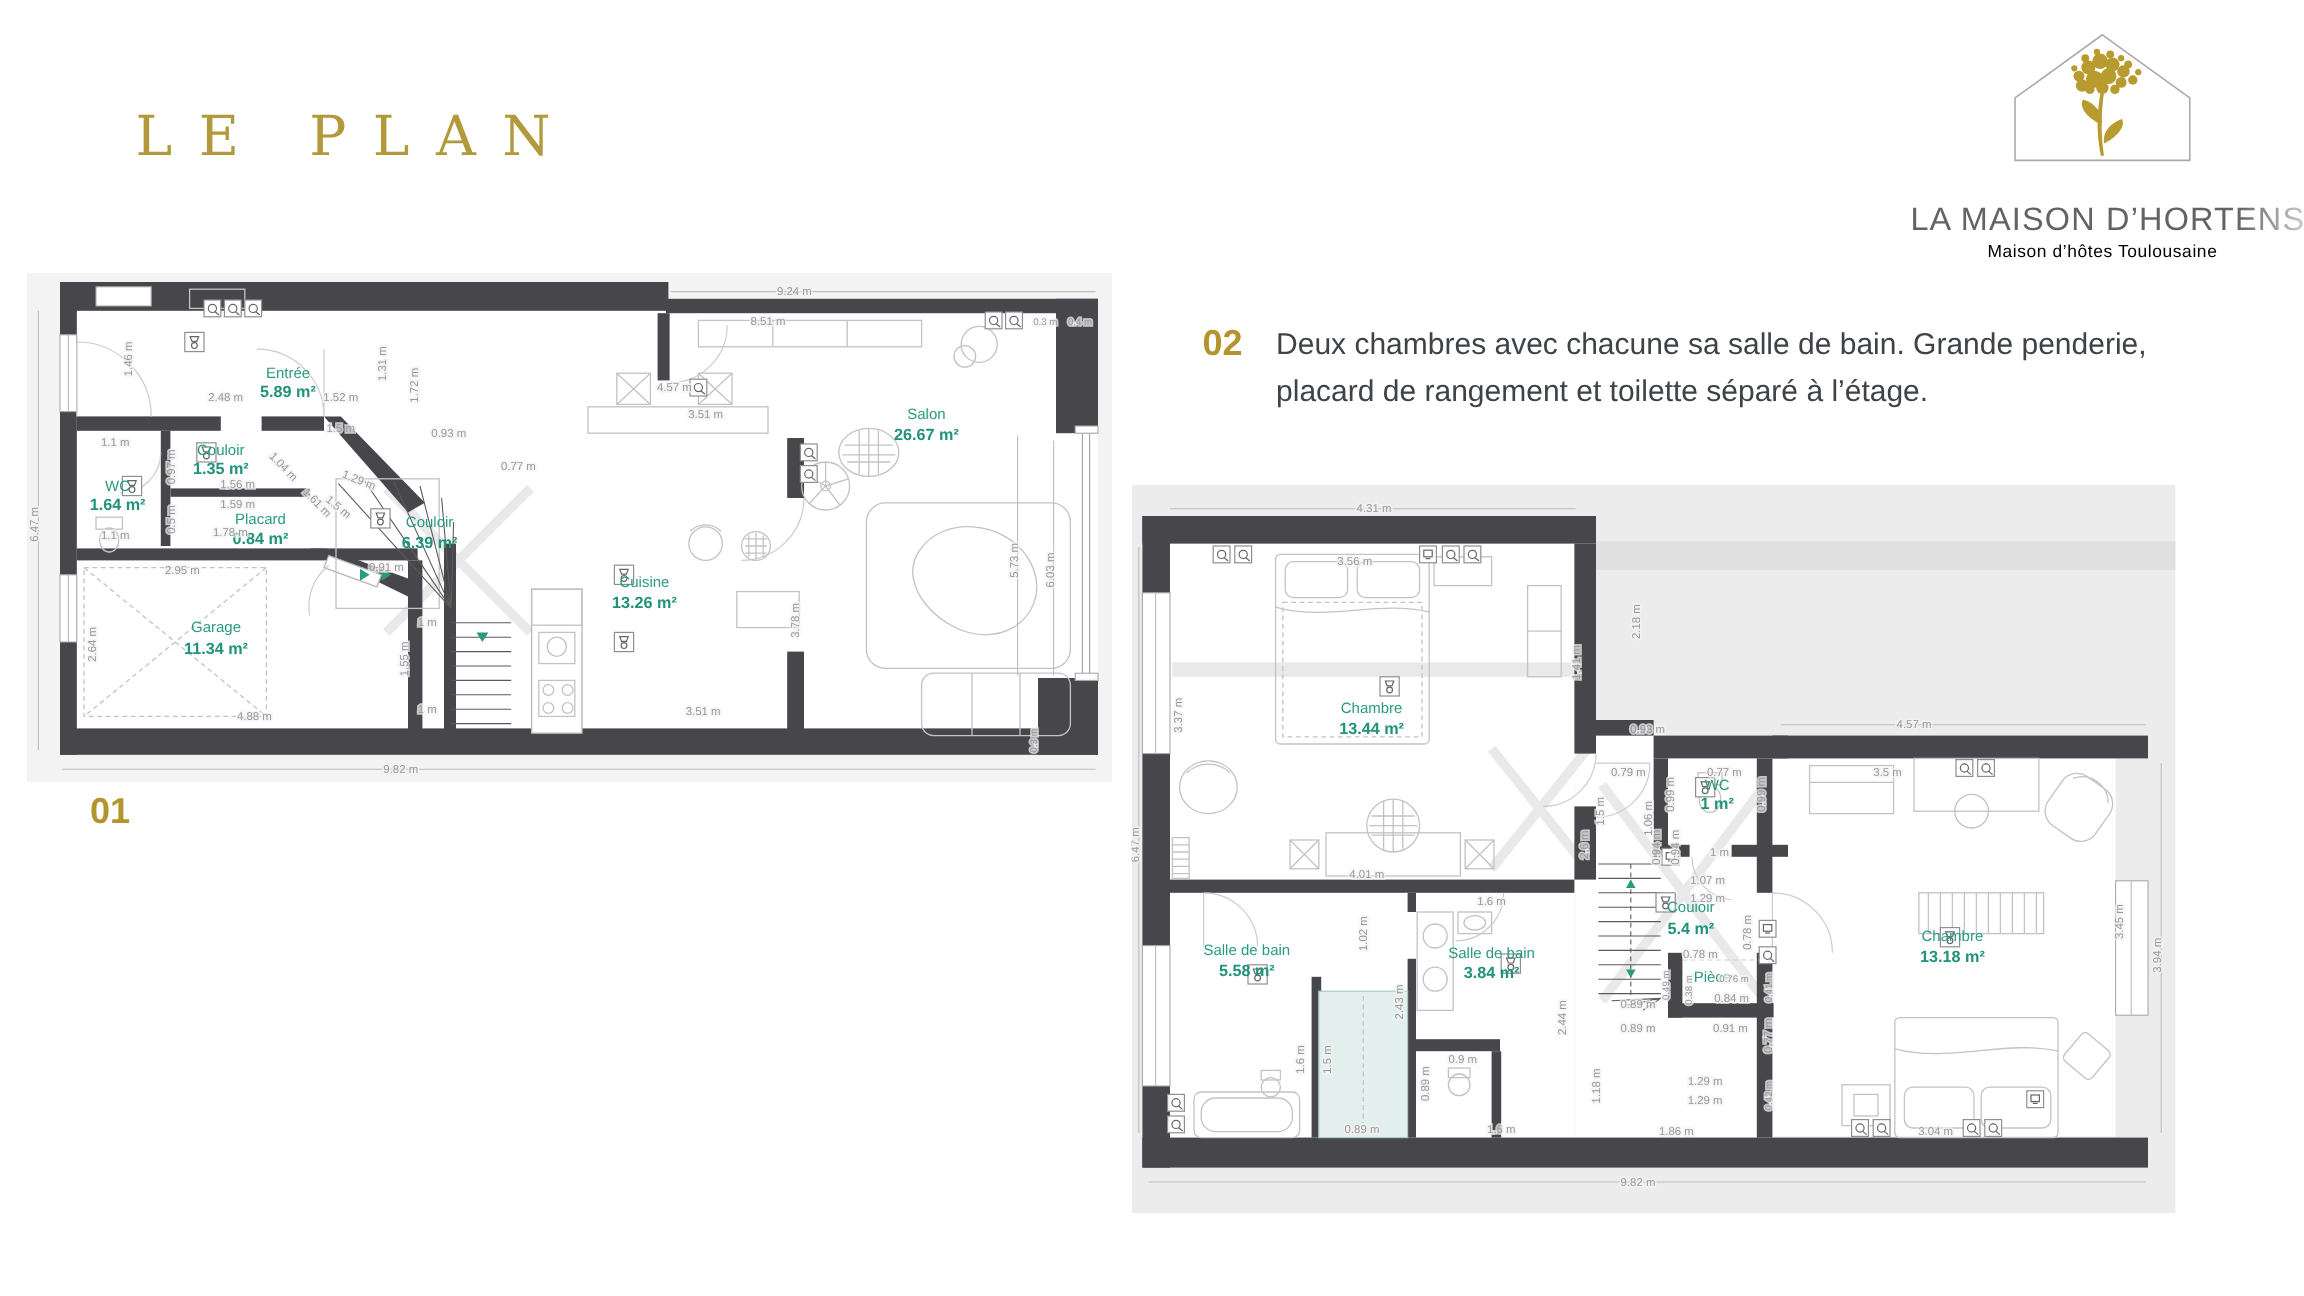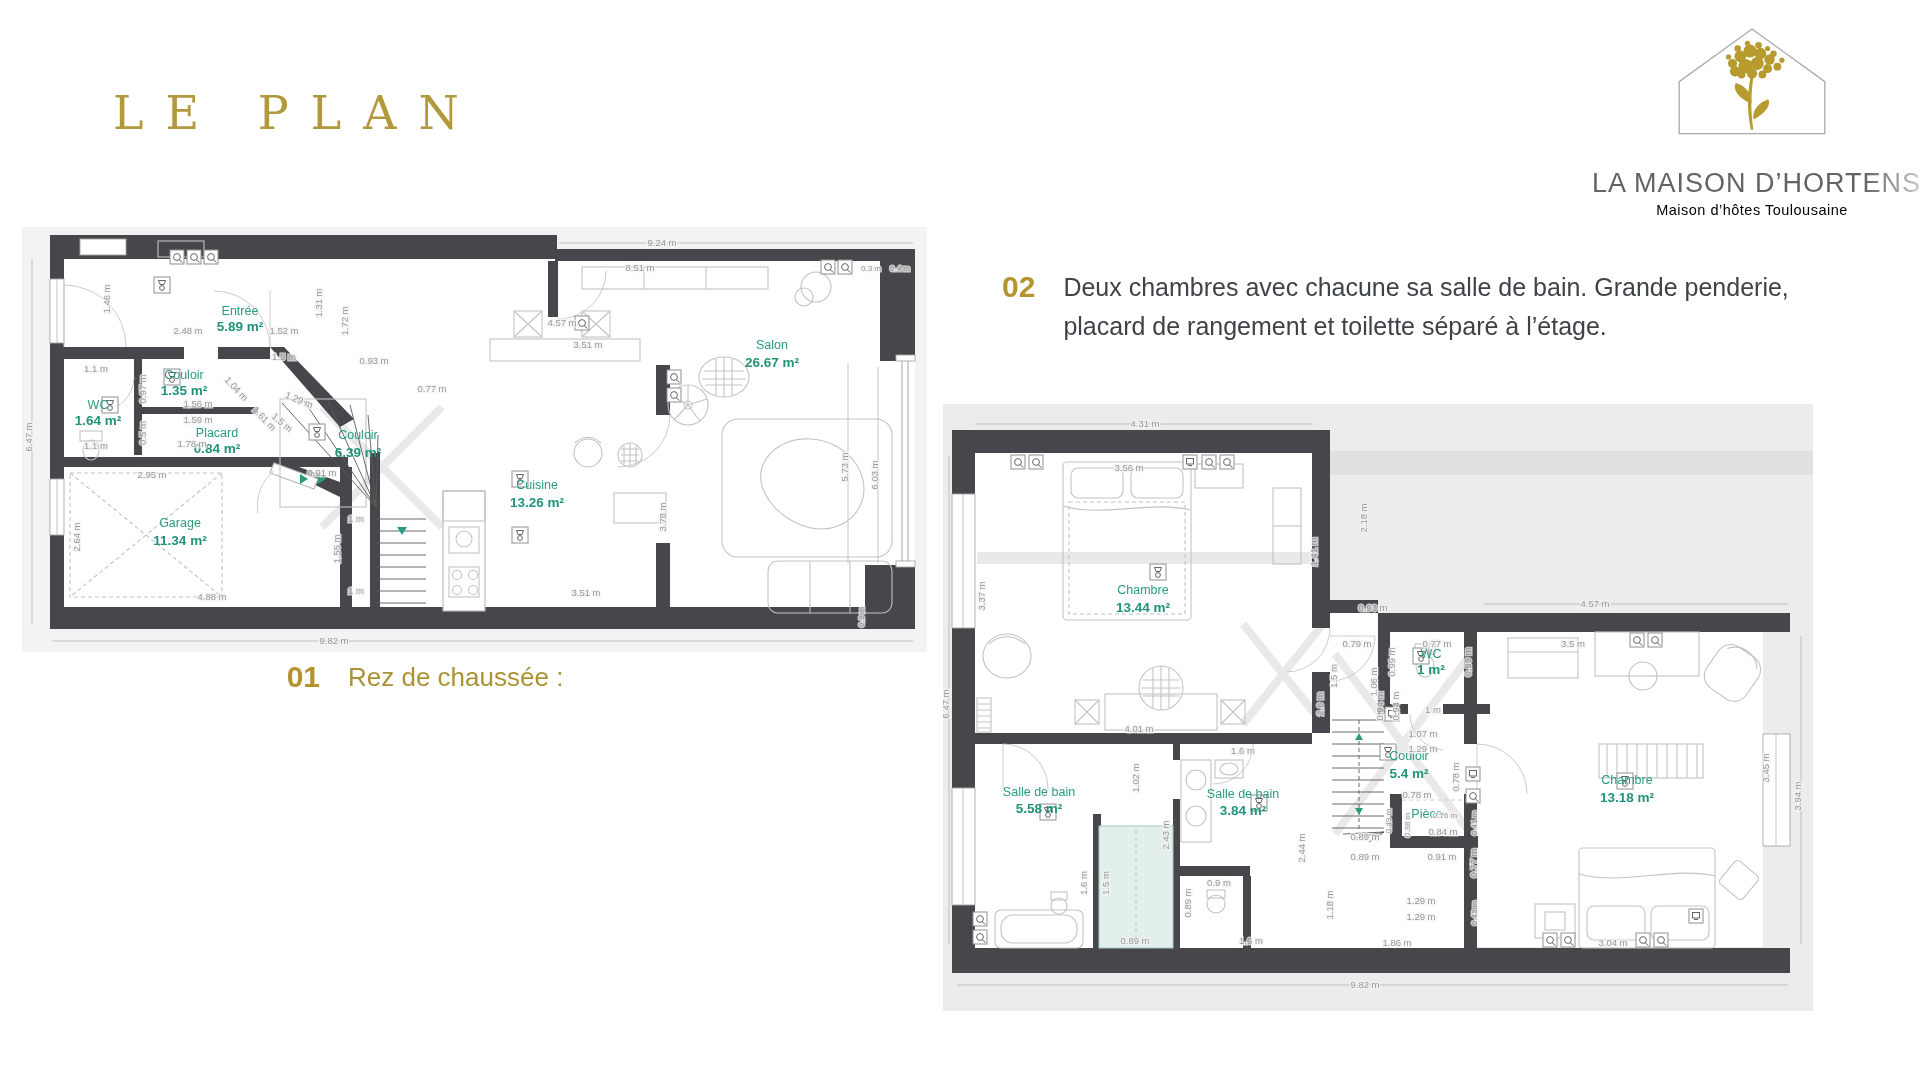--- a/index.html
+++ b/index.html
@@ -11,21 +11,21 @@
   
   .logo{left:1592px;top:2px;width:320px;text-align:center;}
   .logo-house{display:block;margin:0 auto;}
   .logo-title-wrap{position:relative;display:inline-block;margin-top:8px;}
   .logo-title{font-size:27px;letter-spacing:1px;color:#636363;white-space:nowrap;}
   .logo-fade{position:absolute;right:-2px;top:0;bottom:0;width:78px;
     background:linear-gradient(90deg,rgba(255,255,255,0),rgba(255,255,255,.92));}
   .logo-subtitle{font-size:14.5px;color:#000000;margin-top:3px;letter-spacing:.5px;}
   
   .block{display:flex;gap:28px;}
-  .b01{left:75px;top:658px;width:700px;justify-content:center;}
+  .b01{left:75px;top:658px;width:700px;}
   .b02{left:982px;top:268px;width:860px;margin-left:20px;}
   .num{font-size:30px;font-weight:700;color:#b4942f;line-height:38px;}
   .blk-heading{font-size:26px;color:#ab9335;line-height:38px;margin:0 0 2px 0;font-weight:400;}
   .blk-body{font-size:25px;color:#3f4347;line-height:37.5px;}
   .b02 .blk-body{line-height:39px;max-width:800px;}
   .b01 .blk-body{max-width:612px;}
   
   .plan1{left:22px;top:227px;}
   .plan2{left:943px;top:404px;}
   svg text{font-family:"Liberation Sans",sans-serif;}
@@ -89,21 +89,20 @@
 <div class="abs block b02">
   <div class="num">02</div>
   <div>
     <div class="blk-body">Deux chambres avec chacune sa salle de bain. Grande penderie, placard  de rangement et toilette séparé à l’étage.</div>
   </div>
 </div>
 
 <div class="abs block b01">
   <div class="num">01</div>
   <div>
-    <p class="blk-heading">Rez de chaussée :</p>
   </div>
 </div>
 
 <div class="abs plan1">
 <svg width="905" height="425" viewBox="0 0 905 425">
   <defs>
     <g id="lp1">
           <rect x="-8" y="-8" width="16" height="16" fill="#fff" stroke="#8f8f8f"></rect>
       <path d="M-3.5 -4.5 L3.5 -4.5 L2 -0.5 L-2 -0.5 Z" fill="none" stroke="#666"></path>
       <circle cy="3" r="2.4" fill="none" stroke="#666"></circle>

